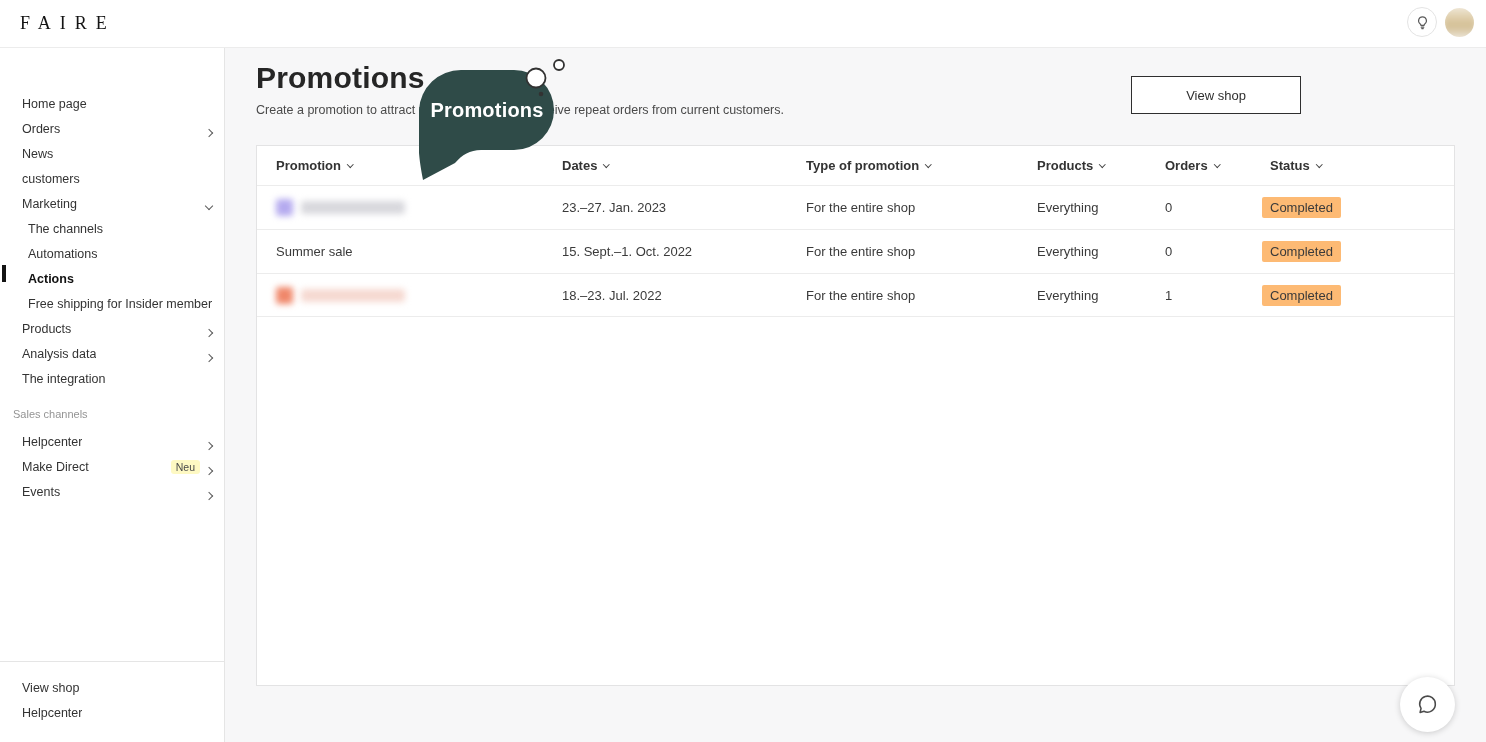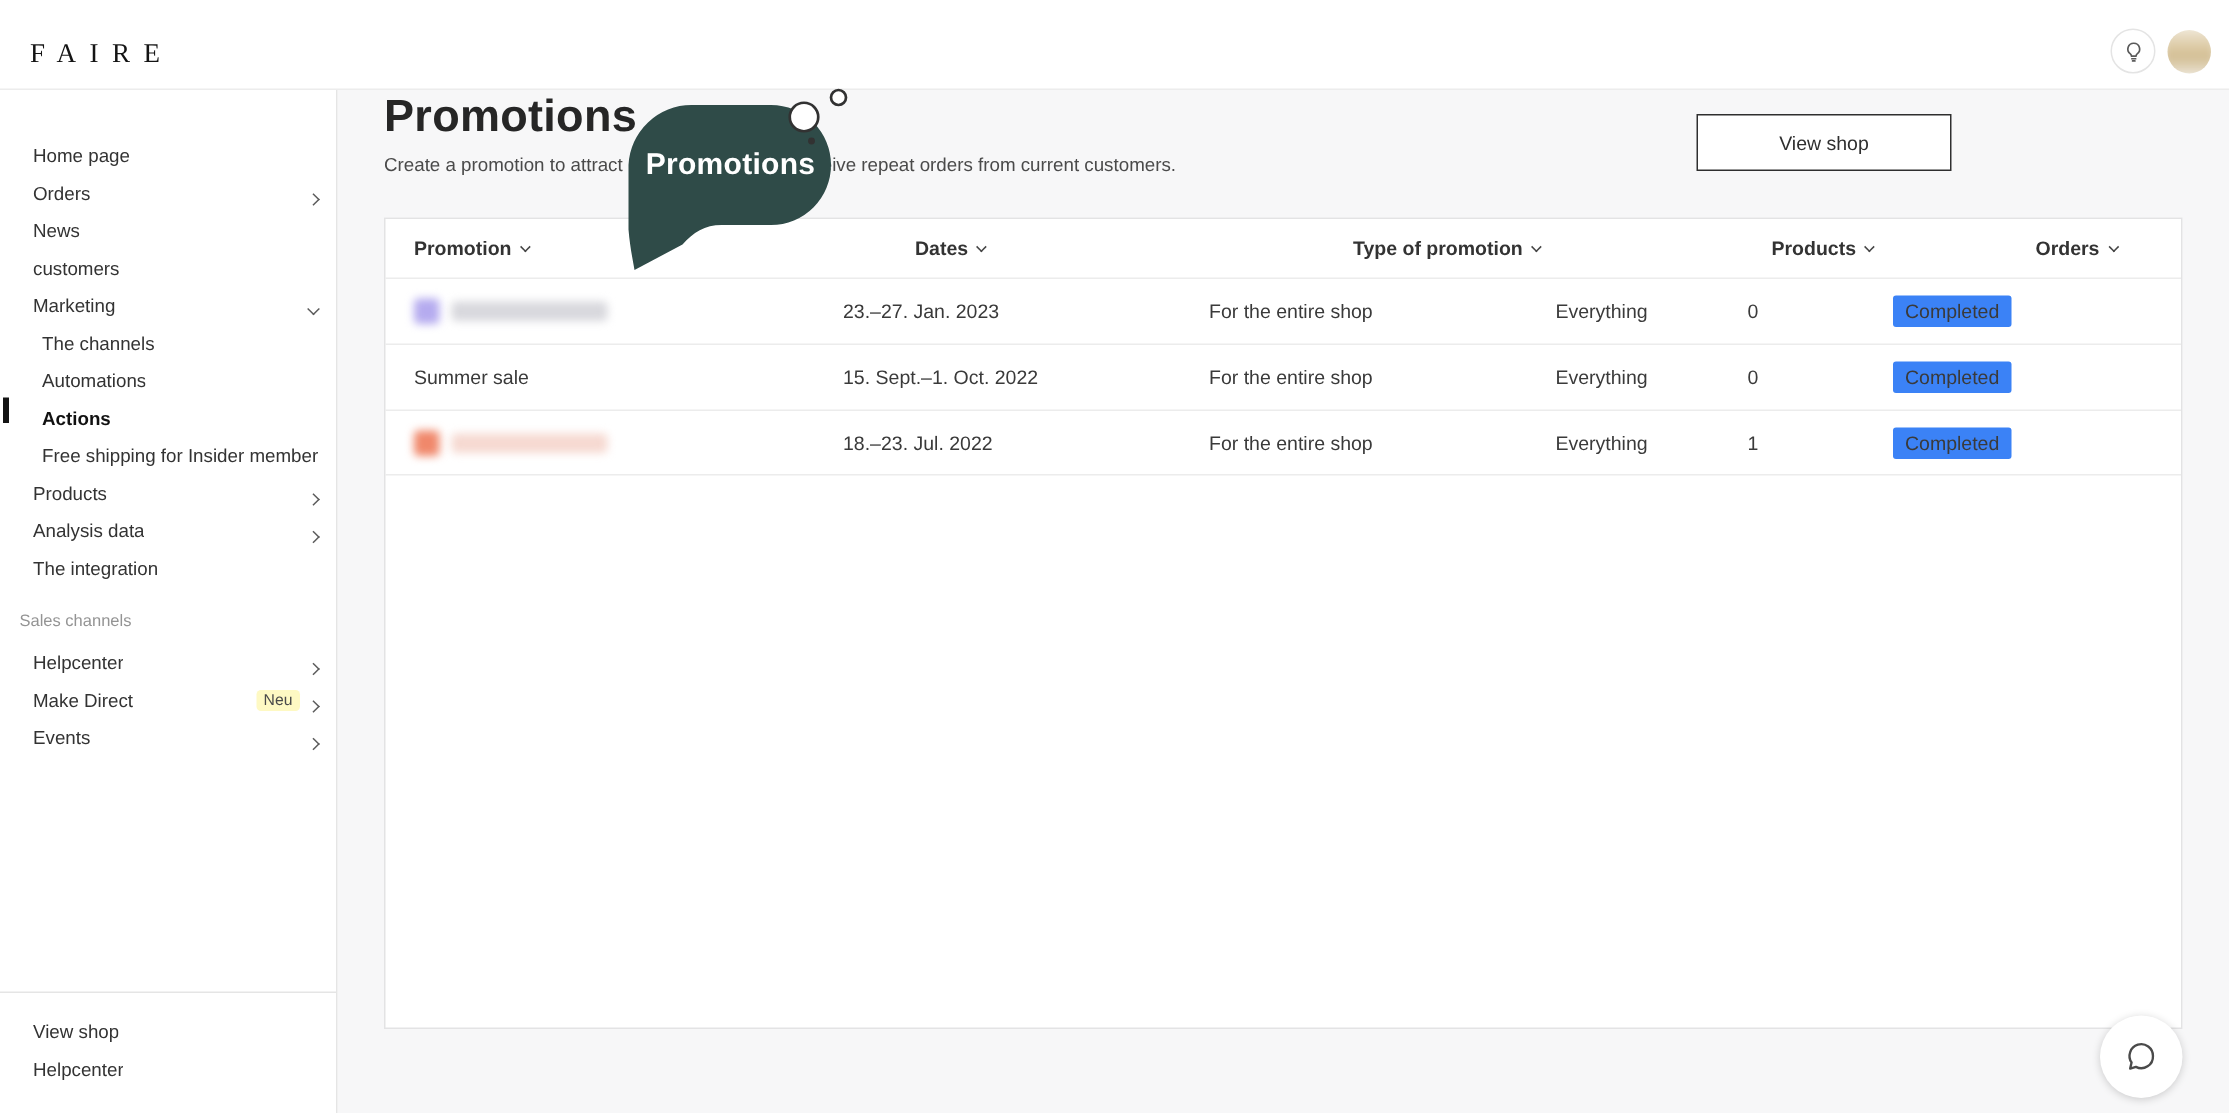--- a/index.html
+++ b/index.html
@@ -2,21 +2,21 @@
 <html><head>
 <meta charset="utf-8">
 <style>
   * { margin:0; padding:0; box-sizing:border-box; }
   html,body { width:1486px; height:742px; }
   body {
     font-family:"Liberation Sans", sans-serif;
     background:#ffffff; position:relative; overflow:hidden; color:#333;
   }
   
-  .topbar { position:absolute; left:0; top:12px; right:0; height:48px; background:#fff;
+  .topbar { position:absolute; left:0; top:0; right:0; height:48px; background:#fff;
             border-bottom:1px solid #ececec; z-index:5; }
   .logo { position:absolute; left:20px; top:13px; font-family:"Liberation Serif", serif;
           font-size:18px; letter-spacing:9px; color:#141414; font-weight:500; cursor:pointer; }
   .topbar-right { position:absolute; right:12px; top:7px; display:flex; gap:8px; align-items:center; }
   .icon-btn { width:30px; height:30px; border-radius:50%; border:1px solid #e4e4e4; background:#fff;
               display:flex; align-items:center; justify-content:center; cursor:pointer; }
   .avatar { width:29px; height:29px; border-radius:50%; overflow:hidden; position:relative; cursor:pointer; }
   .avatar span { position:absolute; inset:-3px; display:block; filter:blur(3px);
                  background:linear-gradient(180deg,#f2ecdf 0%,#ddcba6 40%,#d2bd92 60%,#f0ebe1 100%); }
   
@@ -49,28 +49,28 @@
   .btn { height:38px; font-size:13px; display:flex; align-items:center; justify-content:center; cursor:pointer; }
   .btn-outline { position:absolute; top:28px; right:185px; width:170px; background:#fff;
                  border:1px solid #2f2f2f; color:#2f2f2f; }
   .btn-dark { position:absolute; top:28px; right:31px; width:147px; background:#333236;
               border:1px solid #333236; color:#fff; }
   
   .card { position:absolute; left:31px; right:31px; top:97px; height:541px; background:#fff;
           border:1px solid #e3e3e4; }
   .thead-row, .trow { display:grid; grid-template-columns:286px 244px 231px 128px 105px 1fr;
                       align-items:center; padding-left:19px; font-size:13px; }
-  .thead-row { height:39px; color:#333;gap:48px; }
+  .thead-row { height:39px; color:#333; }
   .th { font-weight:600; cursor:pointer; display:flex; align-items:center; }
   .trow { height:44px; border-top:1px solid #ececec; color:#3a3a3a; cursor:pointer; }
   .trow:last-child { border-bottom:1px solid #ececec; }
   .pcell { display:flex; align-items:center; gap:8px; }
   .redact-sq { width:17px; height:17px; border-radius:3px; filter:blur(3px); }
   .redact-bar { width:104px; height:13px; border-radius:3px; filter:blur(3px); }
-  .status-badge { display:inline-block; background:#3b82f6; padding:3px 8px; margin-left:-8px; border-radius:2px; }
+  .status-badge { display:inline-block; background:#fdba74; padding:3px 8px; margin-left:-8px; border-radius:2px; }
   
   .callout { position:absolute; left:417px; top:54px; width:155px; height:132px; z-index:50; pointer-events:none; }
   .callout svg { position:absolute; left:0; top:0; }
   .callout-text { position:absolute; left:2px; top:16px; width:136px; height:80px;
                   display:flex; align-items:center; justify-content:center;
                   color:#fff; font-size:20px; font-weight:700; letter-spacing:.2px; }
   
   .chat-fab { position:absolute; right:31px; bottom:10px; width:55px; height:55px; border-radius:50%;
               background:#fff; border:none; box-shadow:0 1px 6px rgba(0,0,0,.18); cursor:pointer;
               display:flex; align-items:center; justify-content:center; z-index:60; }

